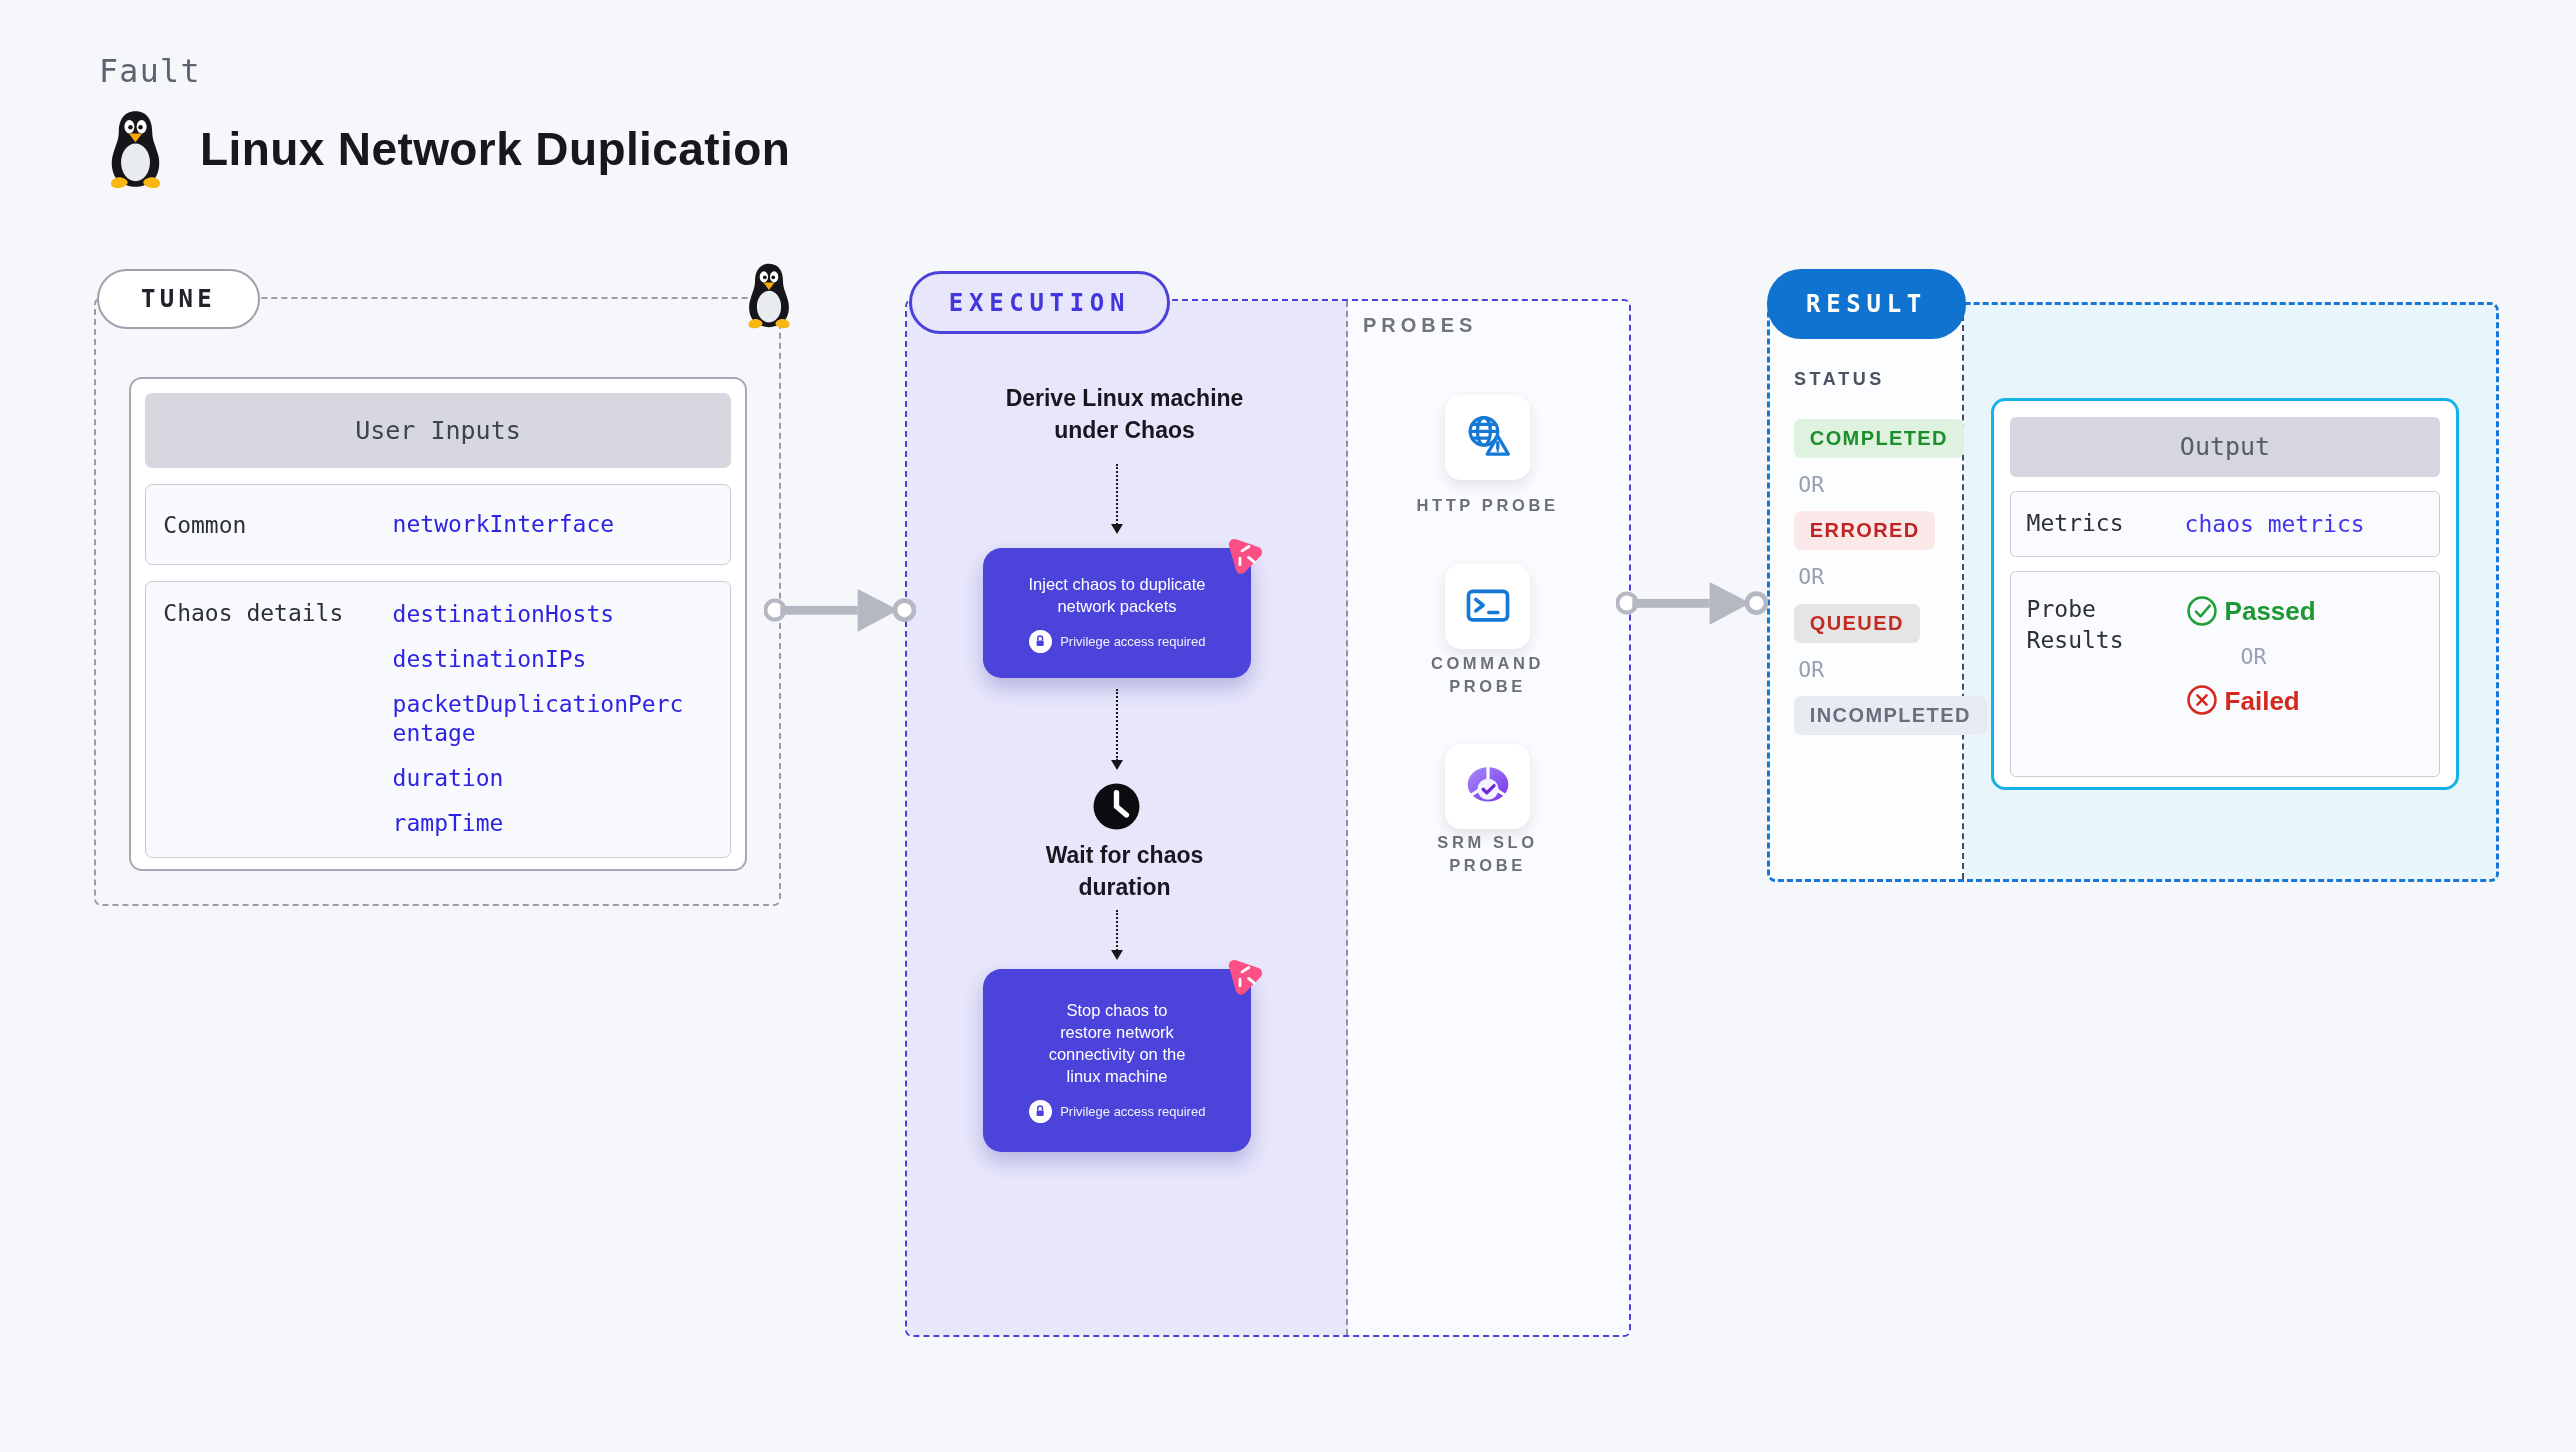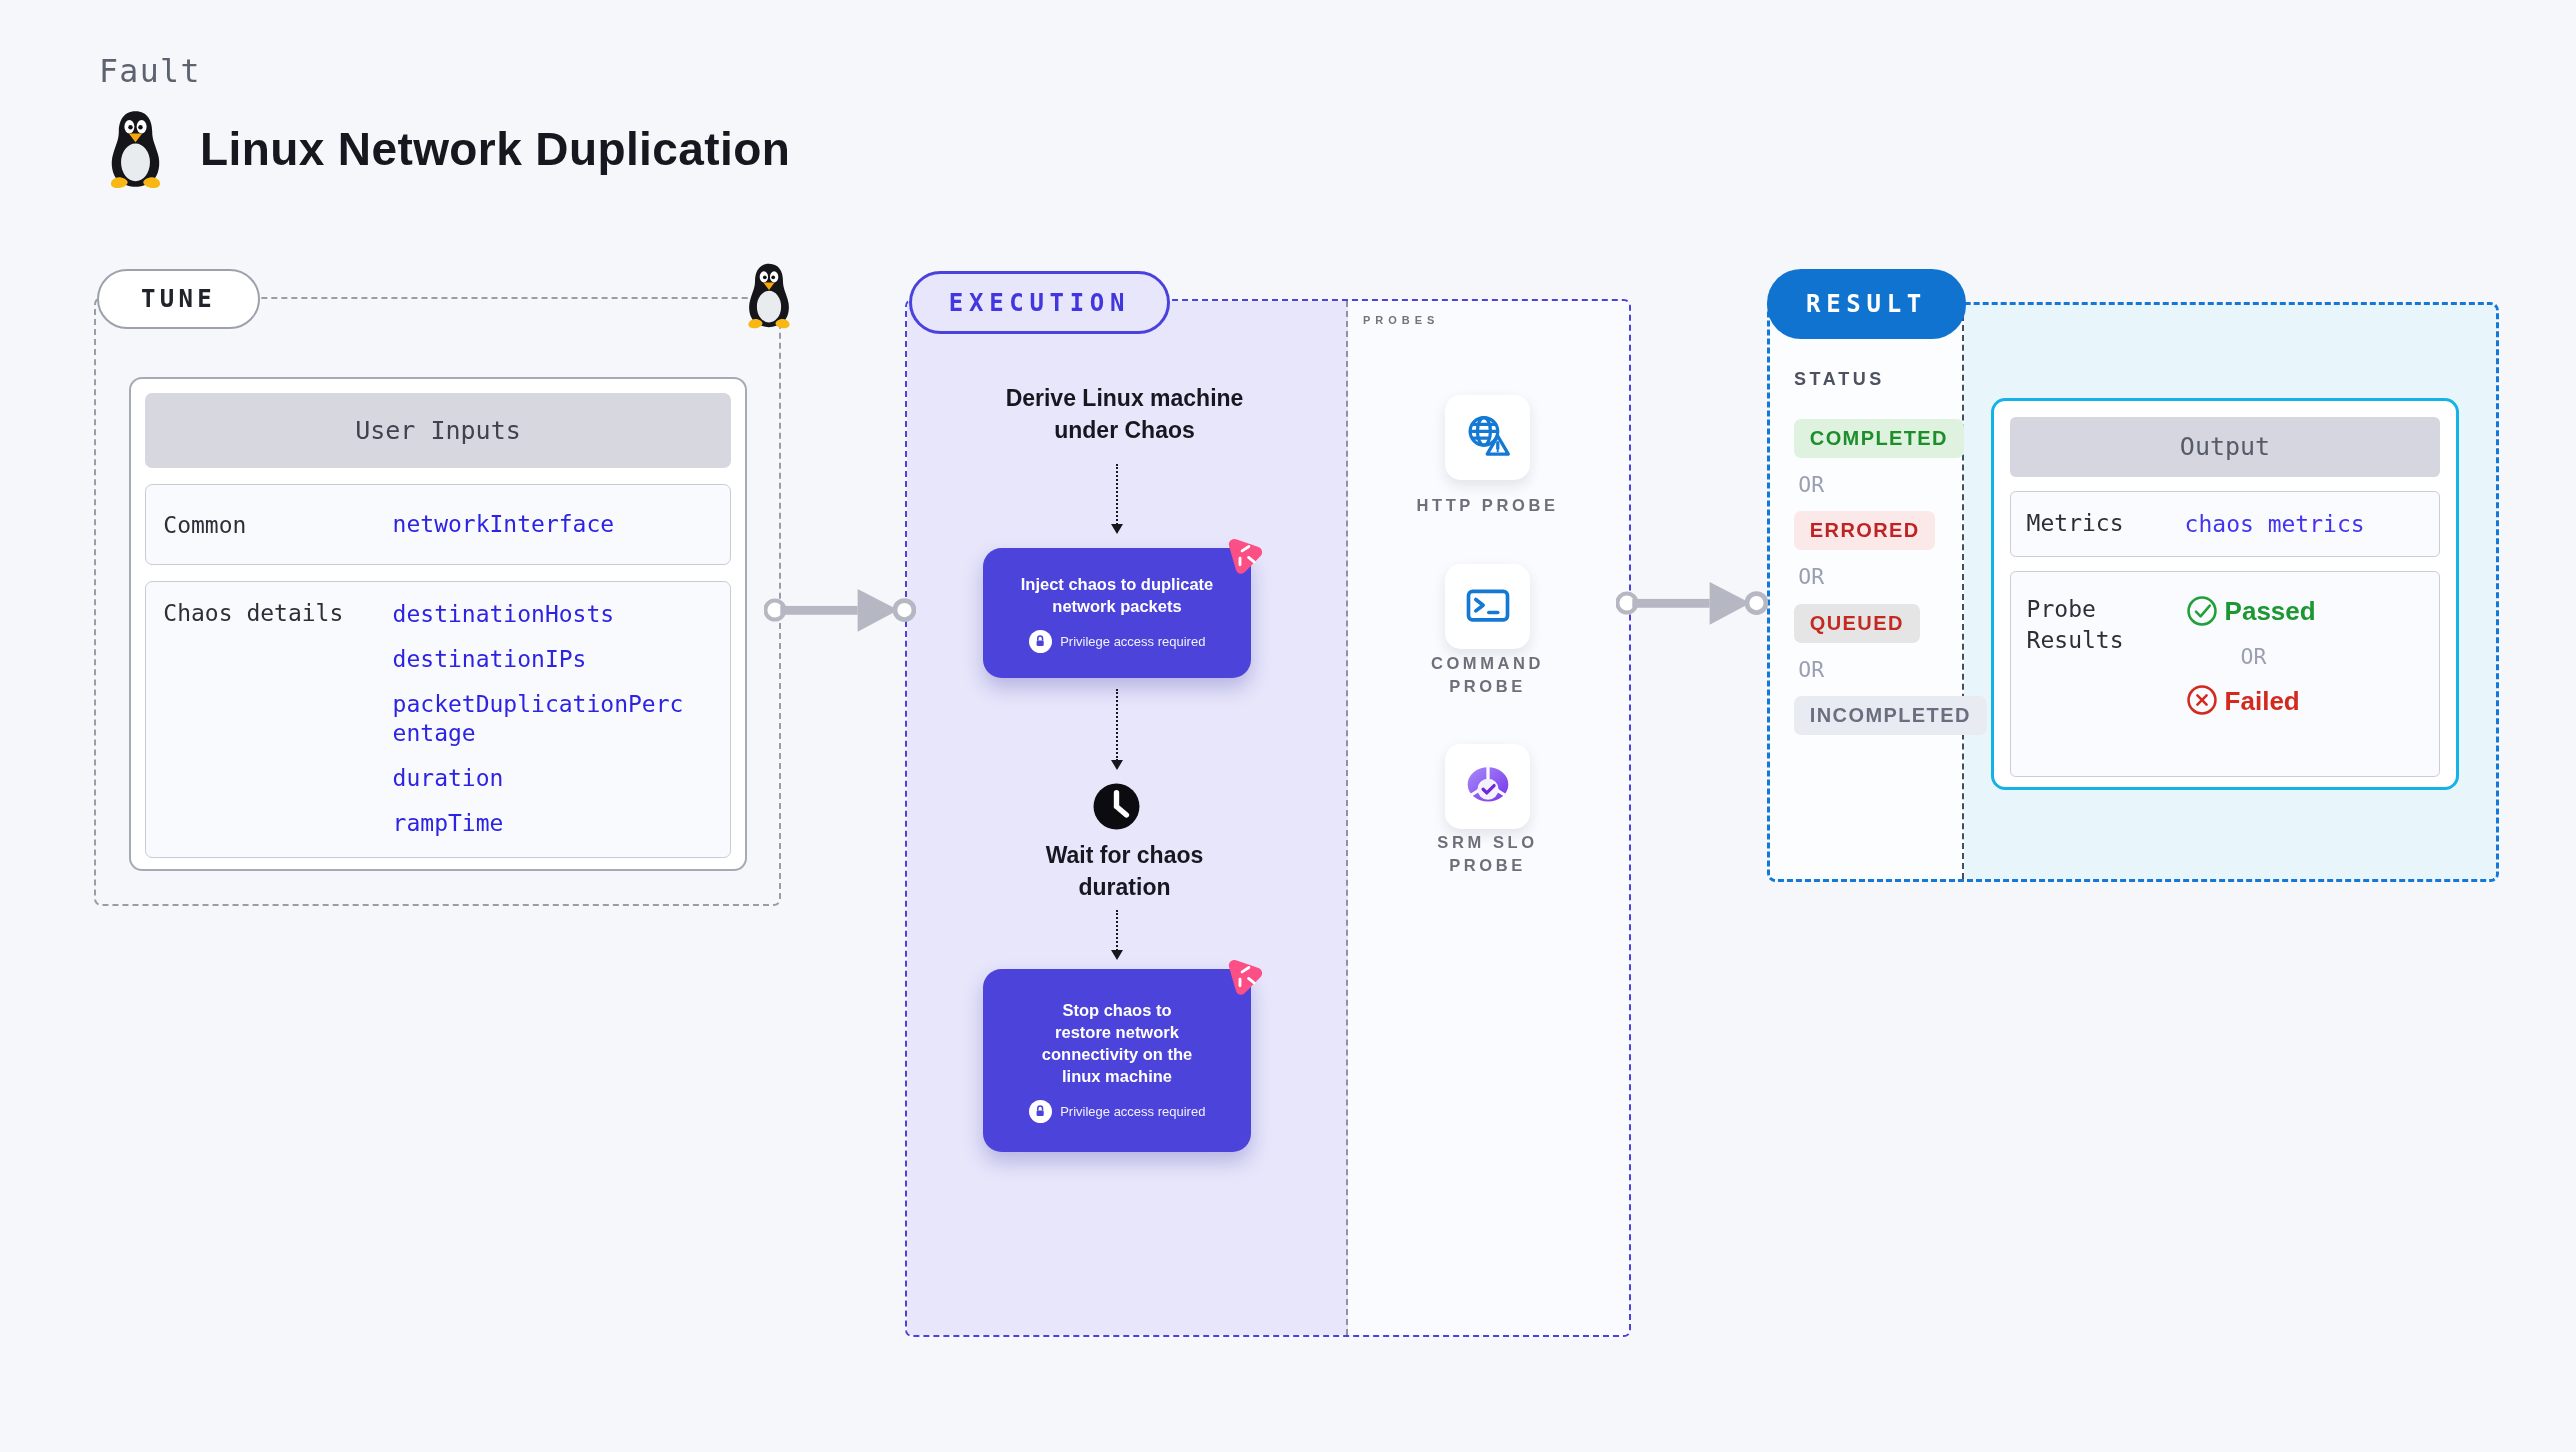--- a/index.html
+++ b/index.html
@@ -34,30 +34,30 @@
 
   
   .exec-box{left:905px;top:299px;width:722px;height:1034px;border:2.9px dashed #4b42dd;border-radius:7.2px;overflow:hidden;display:flex;}
   .exec-lav{width:439px;background:#e7e6fb;border-right:2.1px dashed #90939f;flex:none;}
   .exec-white{flex:1;background:#fafbfe;}
   .step-text{left:905px;width:439px;text-align:center;font-weight:bold;font-size:23px;line-height:31.5px;color:#16171f;white-space:pre-line;z-index:3;}
   .vconn{width:15.8px;display:flex;flex-direction:column;align-items:center;z-index:3;}
   .vline{flex:1;width:0;border-left:2.9px dotted #17181c;}
   .vhead{width:0;height:0;border:6.4px solid transparent;border-top:10.7px solid #17181c;margin-top:-1.4px;}
   .chaos-card{left:983px;width:268px;background:#4c43da;border-radius:18.6px;color:#fff;display:flex;flex-direction:column;align-items:center;justify-content:center;gap:13px;padding:17px 20px;box-sizing:border-box;z-index:3;box-shadow:0 10px 20px rgba(40,35,150,.25);}
-  .chaos-title{font-weight:bold;font-size:16.5px;line-height:22px;text-align:center;white-space:pre-line;}
+  .chaos-title{font-weight:normal;font-size:16.5px;line-height:22px;text-align:center;white-space:pre-line;}
   .priv{display:flex;align-items:center;gap:8.6px;}
   .priv-circle{width:23px;height:23px;border-radius:50%;background:#ffffff;display:flex;align-items:center;justify-content:center;flex:none;}
   .priv-circle svg{width:14.3px;height:14.3px;}
   .priv-text{font-size:13px;color:#f1f1fd;}
   .fault-logo{position:absolute;top:-15.8px;right:-15.8px;width:46px;height:46px;transform:rotate(-6deg);}
   .clock-wrap{left:1092px;top:782px;width:49px;height:49px;z-index:3;}
 
   
-  .probes-title{left:1363px;top:314px;font-size:11px;font-weight:bold;letter-spacing:5px;color:#71747e;z-index:3;text-align:center;}
+  .probes-title{left:1363px;top:314px;font-size:20px;font-weight:bold;letter-spacing:5px;color:#71747e;z-index:3;text-align:center;}
   .probe-card{left:1445px;width:85px;height:85px;background:#ffffff;border-radius:15.8px;box-shadow:0 5.7px 13px rgba(25,30,60,.10);display:flex;align-items:center;justify-content:center;z-index:3;}
   .probe-card svg{width:52px;height:52px;}
   .probe-label{left:1347px;width:281px;text-align:center;font-size:16.5px;font-weight:bold;letter-spacing:3.6px;color:#6d707a;line-height:23px;white-space:pre-line;z-index:3;}
 
   
   .result-box{left:1767px;top:302px;width:726px;height:574px;border:3.6px dashed #1478d6;border-radius:8.6px;overflow:hidden;display:flex;}
   .status-panel{width:192px;background:#fcfdff;border-right:2.1px dashed #454c5e;flex:none;}
   .output-panel{flex:1;background:#e8f6fc;}
   .status-title{left:1794px;top:369px;font-size:18px;font-weight:bold;letter-spacing:3.6px;color:#4d5260;z-index:3;}
   .status-stack{left:1794px;top:419px;display:flex;flex-direction:column;gap:14.3px;align-items:flex-start;z-index:3;}

